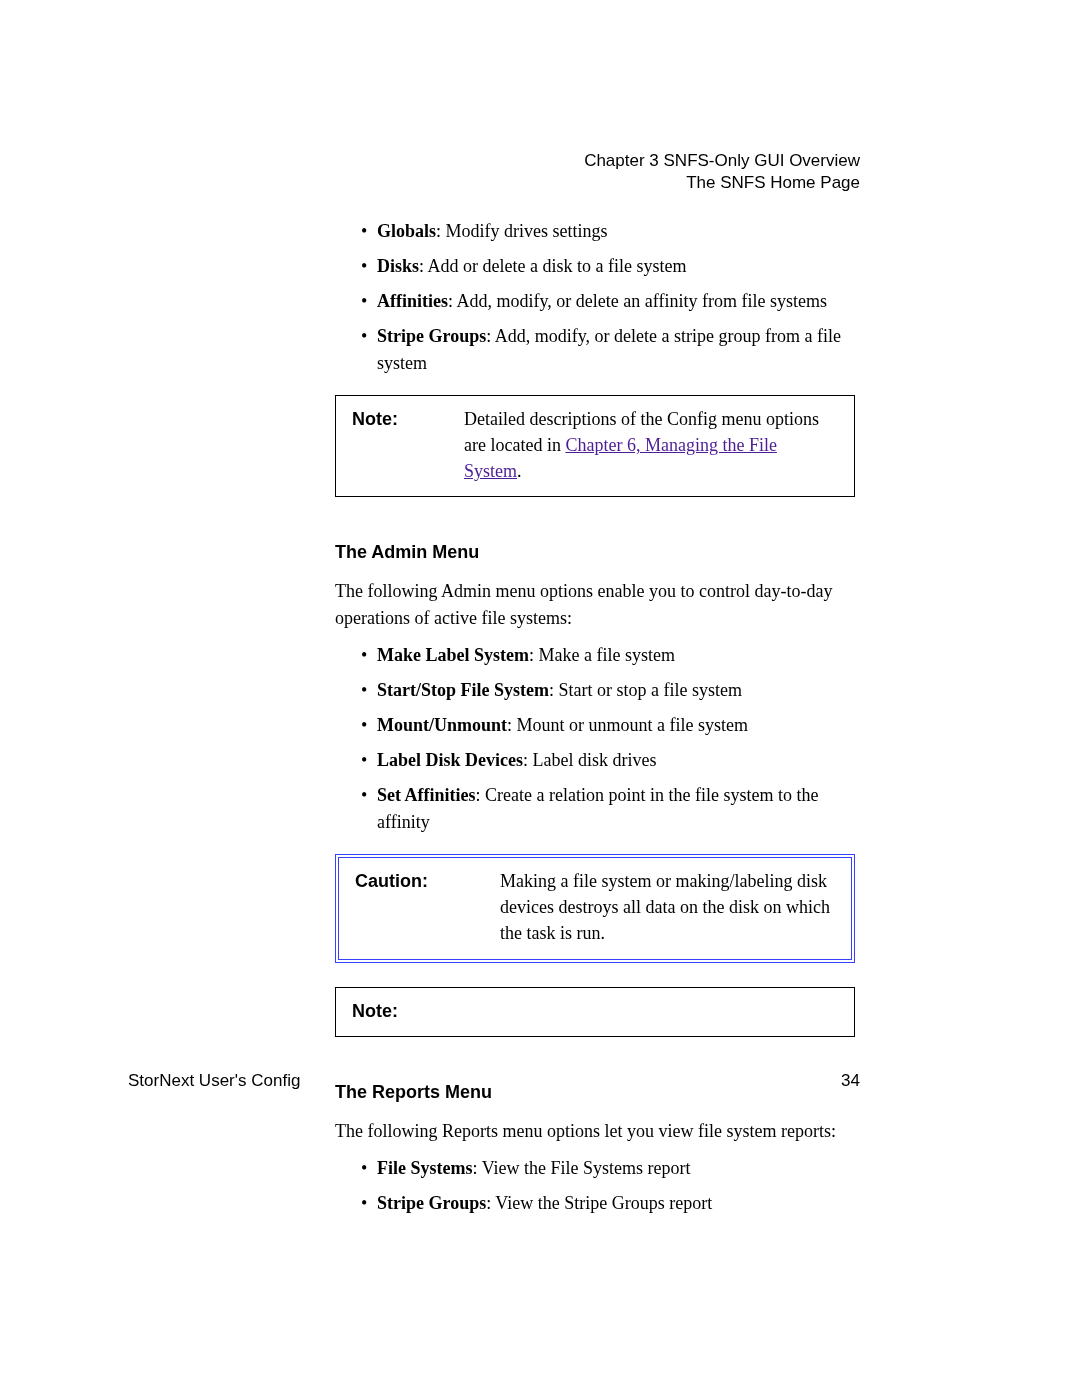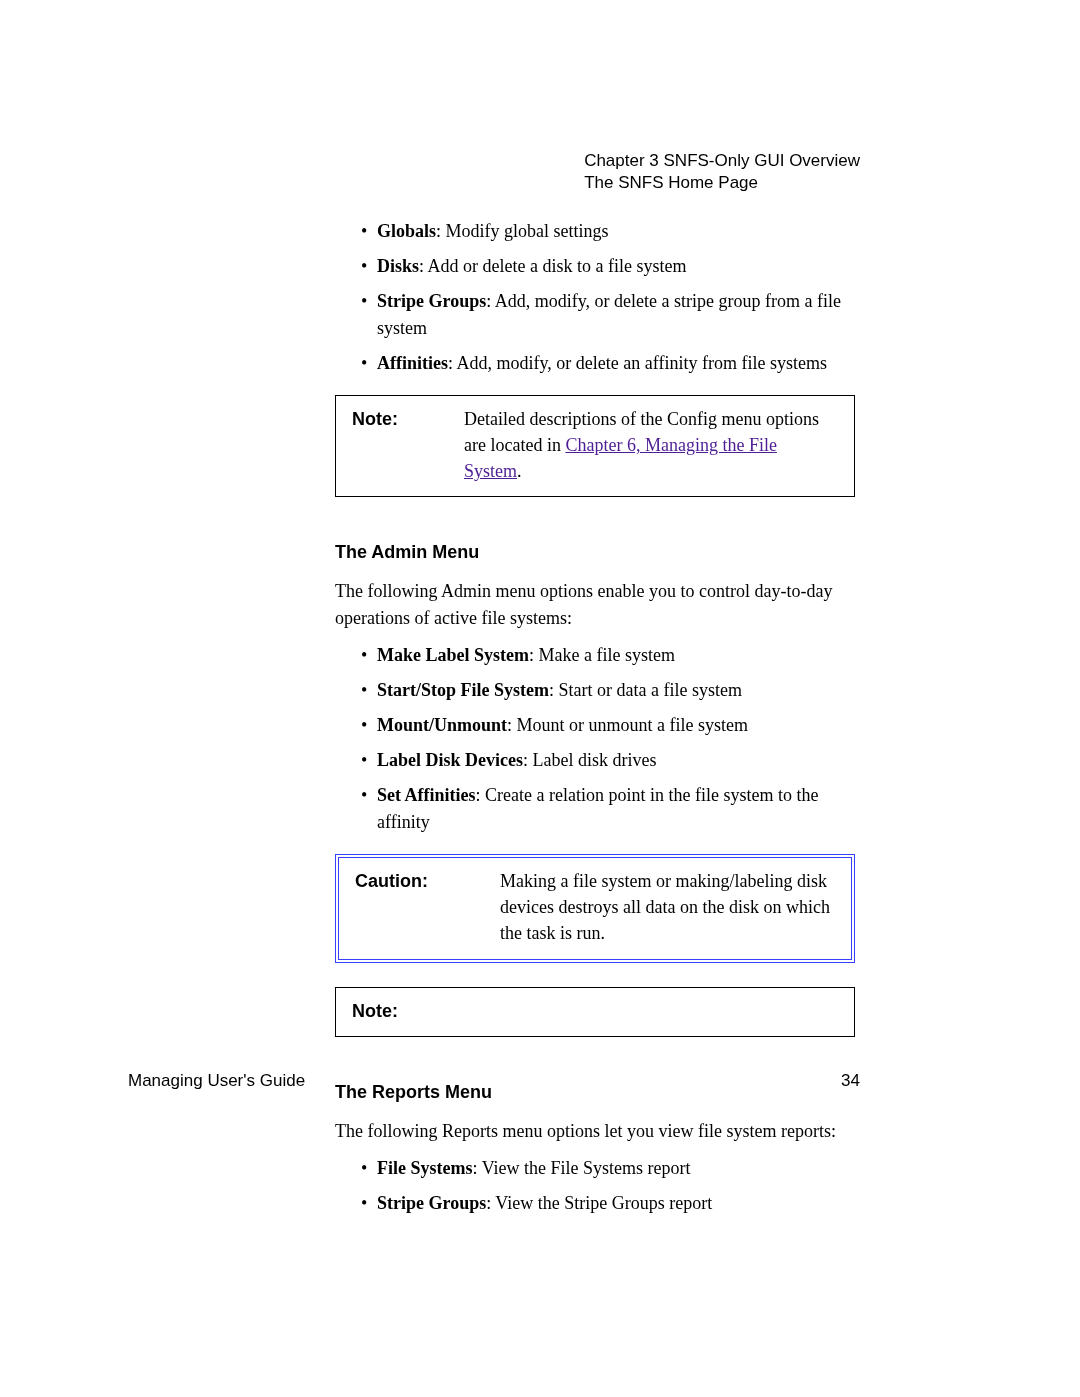--- a/index.html
+++ b/index.html
@@ -18,20 +18,21 @@
     left: 0;
     top: 0;
     width: 1080px;
     height: 1397px;
     box-sizing: border-box;
   }
   .header {
     position: absolute;
     top: 150px;
     right: 220px;
+    text-align: right;
     font-family: Arial, Helvetica, sans-serif;
     font-size: 17px;
     line-height: 1.3;
   }
   .content {
     position: absolute;
     left: 335px;
     top: 218px;
     width: 520px;
     font-size: 18px;
@@ -116,39 +117,39 @@
 <div class="page">
 
   <div class="header">
     <div>Chapter 3  SNFS-Only GUI Overview</div>
     <div>The SNFS Home Page</div>
   </div>
 
   <div class="content">
 
     <ul class="bullets">
-      <li><span class="bold">Globals</span><span>: Modify global settings</span></li>
+      <li><span class="bold">Globals</span><span>: Modify drives settings</span></li>
       <li><span class="bold">Disks</span><span>: Add or delete a disk to a file system</span></li>
+      <li><span class="bold">Affinities</span><span>: Add, modify, or delete an affinity from file systems</span></li>
       <li><span class="bold">Stripe Groups</span><span>: Add, modify, or delete a stripe group from a file system</span></li>
-      <li><span class="bold">Affinities</span><span>: Add, modify, or delete an affinity from file systems</span></li>
     </ul>
 
     <div class="note-box">
       <div class="callout-label">Note:</div>
       <div class="callout-body">
         <span>Detailed descriptions of the Config menu options are located in </span><a href="#" class="doc-link">Chapter 6, Managing the File System</a><span>.</span>
       </div>
     </div>
 
     <div class="section-heading">The Admin Menu</div>
     <p class="para">The following Admin menu options enable you to control day-to-day operations of active file systems:</p>
 
     <ul class="bullets">
       <li><span class="bold">Make Label System</span><span>: Make a file system</span></li>
-      <li><span class="bold">Start/Stop File System</span><span>: Start or data a file system</span></li>
+      <li><span class="bold">Start/Stop File System</span><span>: Start or stop a file system</span></li>
       <li><span class="bold">Mount/Unmount</span><span>: Mount or unmount a file system</span></li>
       <li><span class="bold">Label Disk Devices</span><span>: Label disk drives</span></li>
       <li><span class="bold">Set Affinities</span><span>: Create a relation point in the file system to the affinity</span></li>
     </ul>
 
     <div class="caution-box">
       <div class="callout-label">Caution:</div>
       <div class="callout-body">Making a file system or making/labeling disk devices destroys all data on the disk on which the task is run.</div>
     </div>
 
@@ -159,16 +160,16 @@
     <div class="section-heading">The Reports Menu</div>
     <p class="para">The following Reports menu options let you view file system reports:</p>
 
     <ul class="bullets">
       <li><span class="bold">File Systems</span><span>: View the File Systems report</span></li>
       <li><span class="bold">Stripe Groups</span><span>: View the Stripe Groups report</span></li>
     </ul>
 
   </div>
 
-  <div class="footer-left">Managing User's Guide</div>
+  <div class="footer-left">StorNext User's Config</div>
   <div class="footer-right">34</div>
 
 </div>
 
 </body></html>

